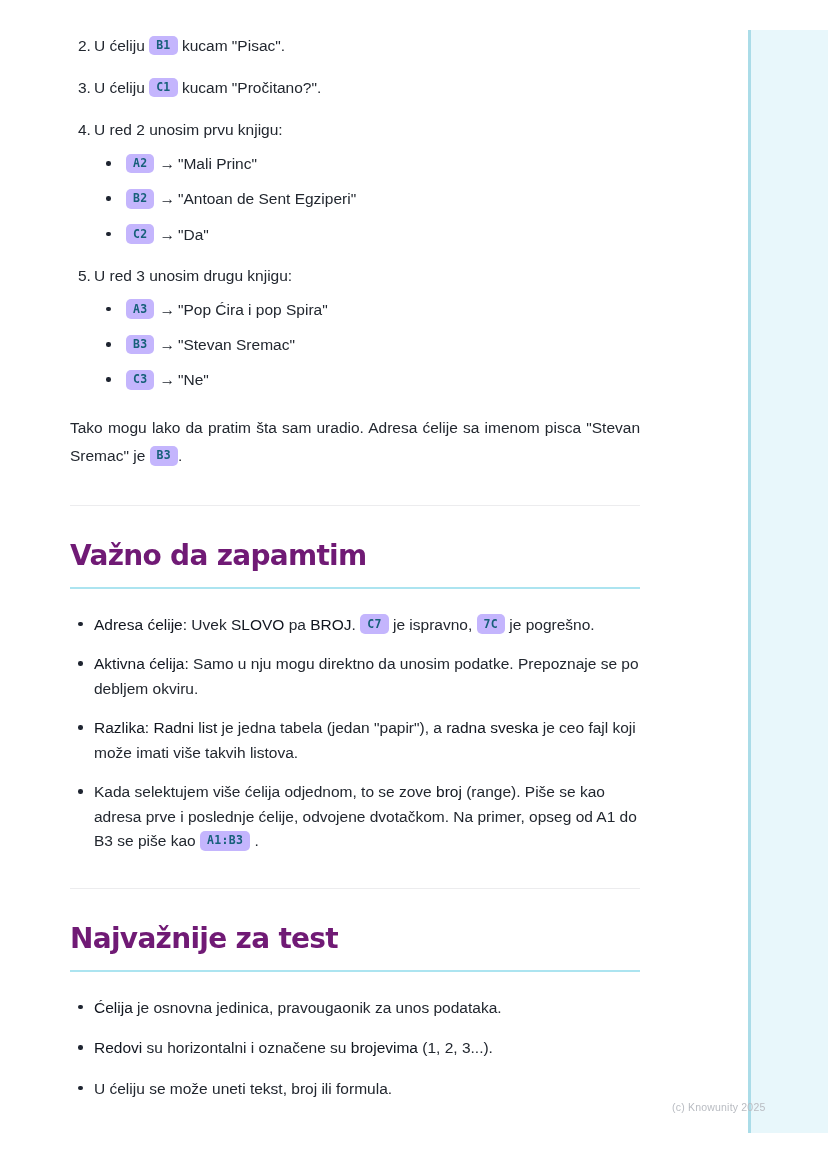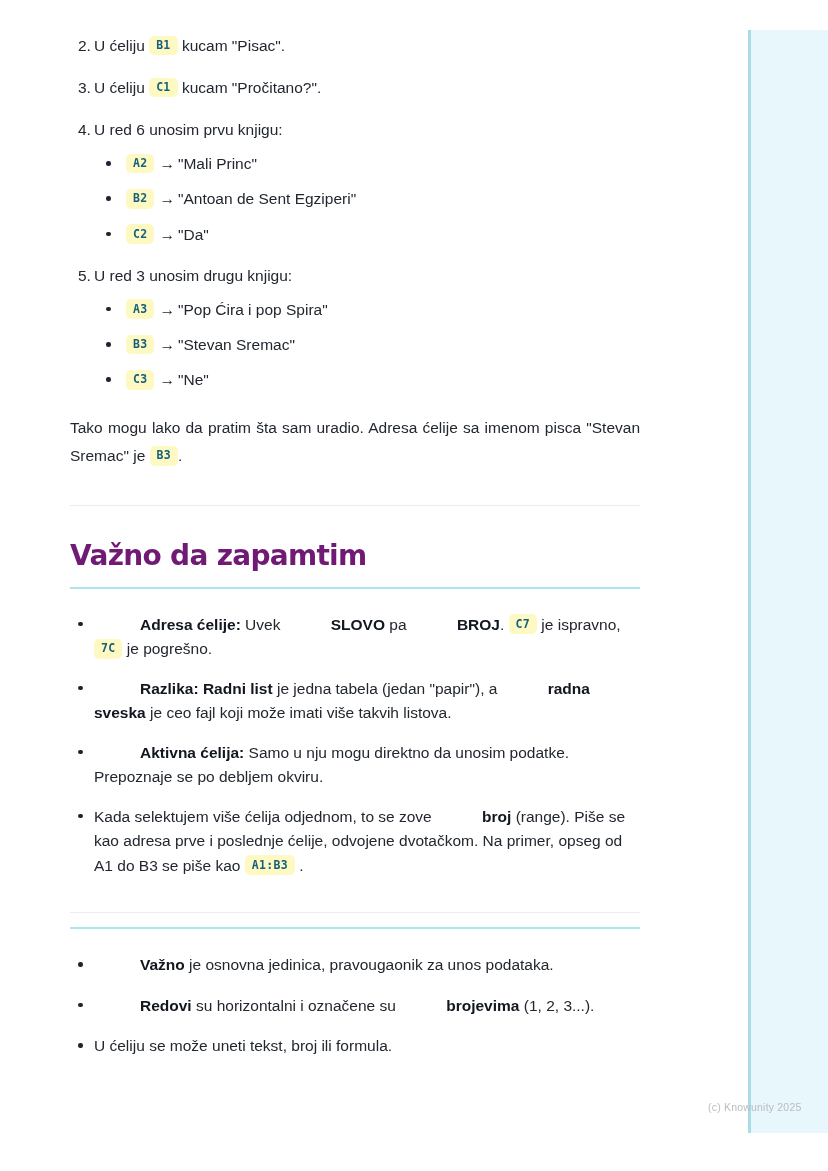--- a/index.html
+++ b/index.html
@@ -81,21 +81,21 @@
     top: 9px;
     width: 4.5px;
     height: 4.5px;
     border-radius: 50%;
     background: #1e2430;
   }
 
   
   .chip {
     display: inline-block;
-    background: #fef9c3;
+    background: #c4b5fd;
     color: #17607a;
     font-family: "DejaVu Sans Mono", "Liberation Mono", monospace;
     font-size: 11.5px;
     font-weight: 700;
     letter-spacing: 0.3px;
     padding: 2.5px 7px 3px 7px;
     border-radius: 5px;
     vertical-align: 2px;
     line-height: 1.25;
   }
@@ -152,26 +152,26 @@
     content: "";
     position: absolute;
     left: 8px;
     top: 9px;
     width: 4.5px;
     height: 4.5px;
     border-radius: 50%;
     background: #1e2430;
   }
   ul.keypoints.tight > li { margin-bottom: 16px; }
-  b, strong { font-weight: 700; color: #11161f; margin-left: 46px; }
+  b, strong { font-weight: 400; color: #11161f; }
 
   
   #footer-watermark {
     position: absolute;
-    left: 708px;
+    left: 672px;
     top: 1101px;
     font-size: 10.5px;
     color: #b9bcc2;
     letter-spacing: 0.2px;
     white-space: nowrap;
   }
 </style>
 </head>
 <body>
 
@@ -190,21 +190,21 @@
 
     <li class="step">
       <span class="step-num">3.</span>
       <span>U ćeliju</span>
       <span class="chip">C1</span>
       <span>kucam "Pročitano?".</span>
     </li>
 
     <li class="step">
       <span class="step-num">4.</span>
-      <span>U red 6 unosim prvu knjigu:</span>
+      <span>U red 2 unosim prvu knjigu:</span>
       <ul class="sub">
         <li>
           <span class="chip">A2</span><span class="arrow">→</span><span>"Mali Princ"</span>
         </li>
         <li>
           <span class="chip">B2</span><span class="arrow">→</span><span>"Antoan de Sent Egziperi"</span>
         </li>
         <li>
           <span class="chip">C2</span><span class="arrow">→</span><span>"Da"</span>
         </li>
@@ -237,37 +237,38 @@
   <hr class="rule">
 
   <h2 class="section-title">Važno da zapamtim</h2>
   <hr class="title-underline">
 
   <ul class="keypoints">
     <li>
       <strong>Adresa ćelije:</strong><span> Uvek </span><strong>SLOVO</strong><span> pa </span><strong>BROJ</strong><span>. </span><span class="chip">C7</span><span> je ispravno, </span><span class="chip">7C</span><span> je pogrešno.</span>
     </li>
     <li>
+      <strong>Aktivna ćelija:</strong><span> Samo u nju mogu direktno da unosim podatke. Prepoznaje se po debljem okviru.</span>
+    </li>
+    <li>
       <strong>Razlika: Radni list</strong><span> je jedna tabela (jedan "papir"), a </span><strong>radna sveska</strong><span> je ceo fajl koji može imati više takvih listova.</span>
     </li>
     <li>
-      <strong>Aktivna ćelija:</strong><span> Samo u nju mogu direktno da unosim podatke. Prepoznaje se po debljem okviru.</span>
-    </li>
-    <li>
       <span>Kada selektujem više ćelija odjednom, to se zove </span><strong>broj</strong><span> (range). Piše se kao adresa prve i poslednje ćelije, odvojene dvotačkom. Na primer, opseg od A1 do B3 se piše kao </span><span class="chip">A1:B3</span><span> .</span>
     </li>
   </ul>
 
   <hr class="rule">
 
+  <h2 class="section-title">Najvažnije za test</h2>
   <hr class="title-underline">
 
   <ul class="keypoints tight">
     <li>
-      <strong>Važno</strong><span> je osnovna jedinica, pravougaonik za unos podataka.</span>
+      <strong>Ćelija</strong><span> je osnovna jedinica, pravougaonik za unos podataka.</span>
     </li>
     <li>
       <strong>Redovi</strong><span> su horizontalni i označene su </span><strong>brojevima</strong><span> (1, 2, 3...).</span>
     </li>
     <li>
       <span>U ćeliju se može uneti tekst, broj ili formula.</span>
     </li>
 
   </ul>
 

